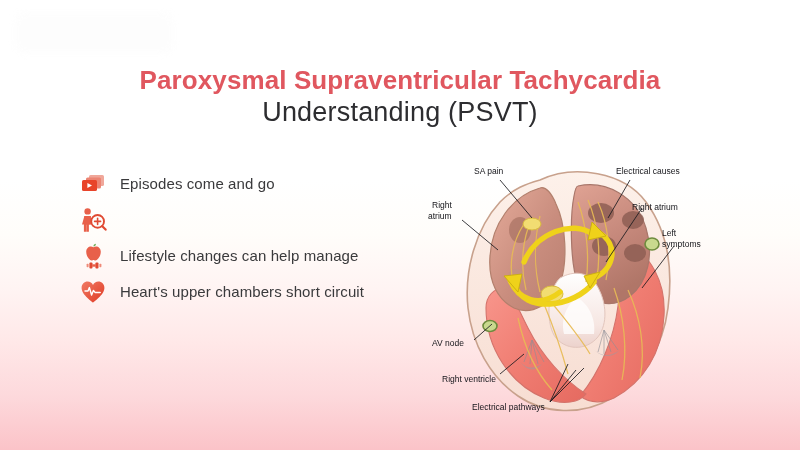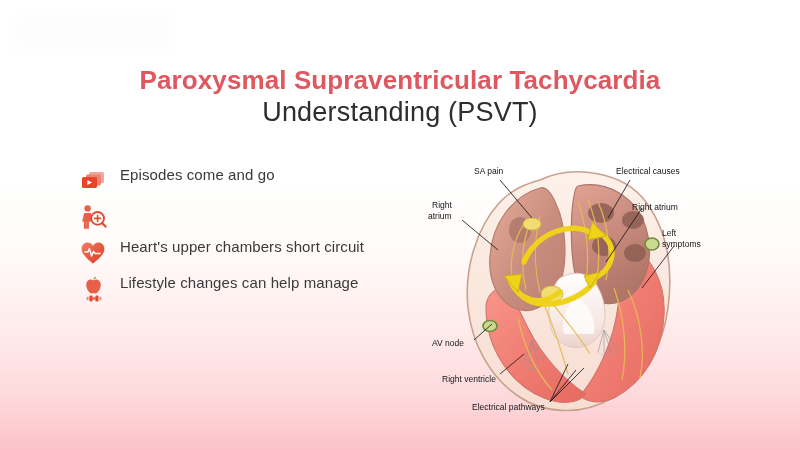--- a/index.html
+++ b/index.html
@@ -25,21 +25,21 @@
   #title-main{
     font-size:27px;color:#2d2d30;letter-spacing:.2px;line-height:1.25;
     font-weight:400;
   }
   #title-sub{
     margin-top:7px;font-size:26px;color:#e0575f;font-weight:700;
     letter-spacing:.1px;line-height:1.2;
   }
   
   #bullets{position:absolute;left:78px;top:166px;width:350px;}
-  .bullet{display:flex;height:35px;margin-bottom:1px;}
+  .bullet{display:flex;align-items:center;height:35px;margin-bottom:1px;}
   .b-icon{width:30px;height:30px;flex:0 0 30px;display:flex;
           align-items:center;justify-content:center;}
   .b-icon svg{display:block;}
   .b-label{
     margin-left:12px;font-size:15px;color:#3a3a3c;
     white-space:nowrap;letter-spacing:.1px;
   }
   
   #diagram{position:absolute;left:428px;top:158px;width:290px;height:272px;}
   #diagram svg{display:block;}
@@ -84,55 +84,55 @@
           <path d="M4.4 9 h6.4 v8.4 h-1.9 v7.4 h-2.4 v-7.4 h-0.2 v7.4 h-2.4 v-7.4 h-1.9 Z" fill="#e8604a"></path>
           <path d="M4.4 9 h6.4 v8.4 h-6.4 Z" fill="#e8604a"></path>
           <circle cx="17.6" cy="14.4" r="6.4" fill="none" stroke="#e04a33" stroke-width="1.9"></circle>
           <line x1="22.3" y1="19.2" x2="25.6" y2="22.6" stroke="#e04a33" stroke-width="2.2" stroke-linecap="round"></line>
           <g stroke="#e04a33" stroke-width="1.6" stroke-linecap="round">
             <line x1="17.6" y1="11.4" x2="17.6" y2="17.4"></line>
             <line x1="14.6" y1="14.4" x2="20.6" y2="14.4"></line>
           </g>
         </svg>
       </span>
+    </div>
+
+    <div class="bullet">
+      <span class="b-icon">
+        <svg width="27" height="26" viewBox="0 0 27 26">
+          <path d="M13.5 3.6 C13.2 1.8 14.6 0.8 16 0.8 C15.8 2.6 14.9 3.4 13.5 3.6 Z" fill="#6fae58"></path>
+          <path d="M13.5 4.2 C10.6 2.2 6.2 4 6.2 8.8 C6.2 13.4 9.6 17.4 11.6 17.4
+                   C12.5 17.4 12.9 16.9 13.5 16.9 C14.1 16.9 14.5 17.4 15.4 17.4
+                   C17.4 17.4 20.8 13.4 20.8 8.8 C20.8 4 16.4 2.2 13.5 4.2 Z" fill="#e8604a"></path>
+          <rect x="9.4" y="19.4" width="3.1" height="6.2" rx="1" fill="#e04a33"></rect>
+          <rect x="15.4" y="19.4" width="3.1" height="6.2" rx="1" fill="#e04a33"></rect>
+          <rect x="12.2" y="21.3" width="3.6" height="2.4" fill="#e8604a"></rect>
+          <rect x="6.6" y="20.8" width="2" height="3.4" rx=".7" fill="#ef8a78"></rect>
+          <rect x="19.4" y="20.8" width="2" height="3.4" rx=".7" fill="#ef8a78"></rect>
+        </svg>
+      </span>
+      <span class="b-label">Lifestyle changes can help manage</span>
     </div>
 
     <div class="bullet">
       <span class="b-icon">
         <svg width="26" height="24" viewBox="0 0 26 24">
           <defs>
             <linearGradient id="ghp" x1="0" y1="0" x2="1" y2="1">
               <stop offset="0%" stop-color="#f07a64"></stop>
               <stop offset="100%" stop-color="#e03a24"></stop>
             </linearGradient>
           </defs>
           <path d="M13 22.4 C13 22.4 1.6 14.8 1.6 7.9 C1.6 4.2 4.4 1.6 7.6 1.6
                    C10 1.6 12.1 3 13 5 C13.9 3 16 1.6 18.4 1.6
                    C21.6 1.6 24.4 4.2 24.4 7.9 C24.4 14.8 13 22.4 13 22.4 Z" fill="url(#ghp)"></path>
           <polyline points="5,11 8,11 9.4,7.6 11.6,15 13.4,10.4 15,12.4 20.2,12.4" fill="none" stroke="#ffffff" stroke-width="1.45" stroke-linejoin="round" stroke-linecap="round"></polyline>
         </svg>
       </span>
       <span class="b-label">Heart's upper chambers short circuit</span>
-    </div>
-
-    <div class="bullet">
-      <span class="b-icon">
-        <svg width="27" height="26" viewBox="0 0 27 26">
-          <path d="M13.5 3.6 C13.2 1.8 14.6 0.8 16 0.8 C15.8 2.6 14.9 3.4 13.5 3.6 Z" fill="#6fae58"></path>
-          <path d="M13.5 4.2 C10.6 2.2 6.2 4 6.2 8.8 C6.2 13.4 9.6 17.4 11.6 17.4
-                   C12.5 17.4 12.9 16.9 13.5 16.9 C14.1 16.9 14.5 17.4 15.4 17.4
-                   C17.4 17.4 20.8 13.4 20.8 8.8 C20.8 4 16.4 2.2 13.5 4.2 Z" fill="#e8604a"></path>
-          <rect x="9.4" y="19.4" width="3.1" height="6.2" rx="1" fill="#e04a33"></rect>
-          <rect x="15.4" y="19.4" width="3.1" height="6.2" rx="1" fill="#e04a33"></rect>
-          <rect x="12.2" y="21.3" width="3.6" height="2.4" fill="#e8604a"></rect>
-          <rect x="6.6" y="20.8" width="2" height="3.4" rx=".7" fill="#ef8a78"></rect>
-          <rect x="19.4" y="20.8" width="2" height="3.4" rx=".7" fill="#ef8a78"></rect>
-        </svg>
-      </span>
-      <span class="b-label">Lifestyle changes can help manage</span>
     </div>
   </div>
 
   <div id="diagram">
     <svg width="290" height="272" viewBox="0 0 290 272">
       <defs>
         <linearGradient id="atriumR" x1="0" y1="0" x2="1" y2="1">
           <stop offset="0%" stop-color="#e5ab9a"></stop>
           <stop offset="55%" stop-color="#c98d7e"></stop>
           <stop offset="100%" stop-color="#b97f70"></stop>

